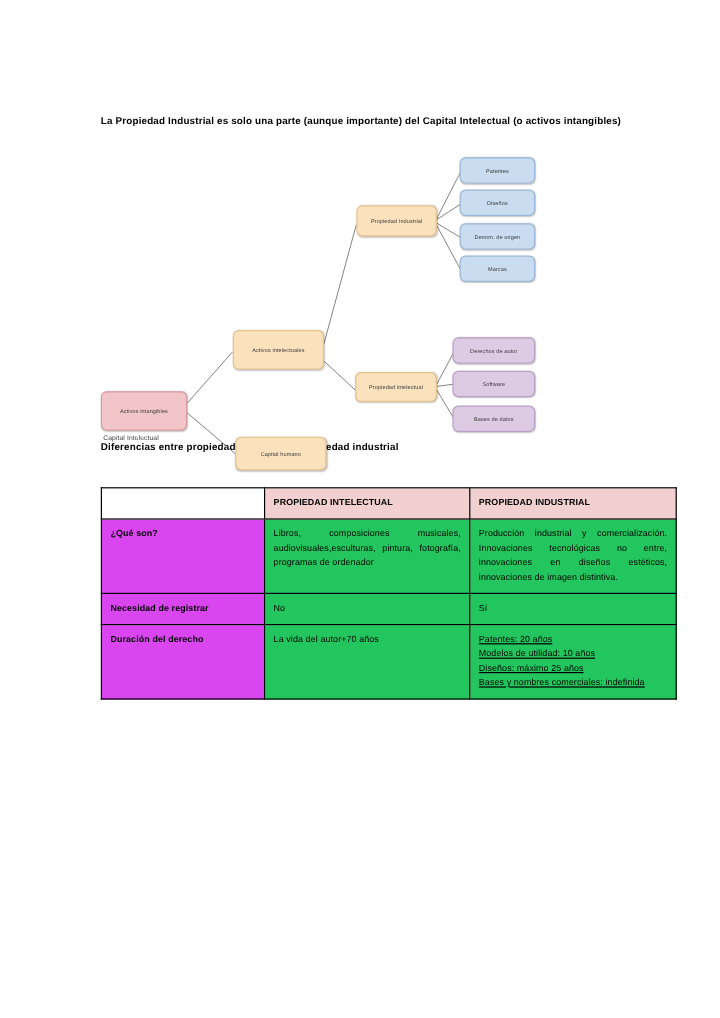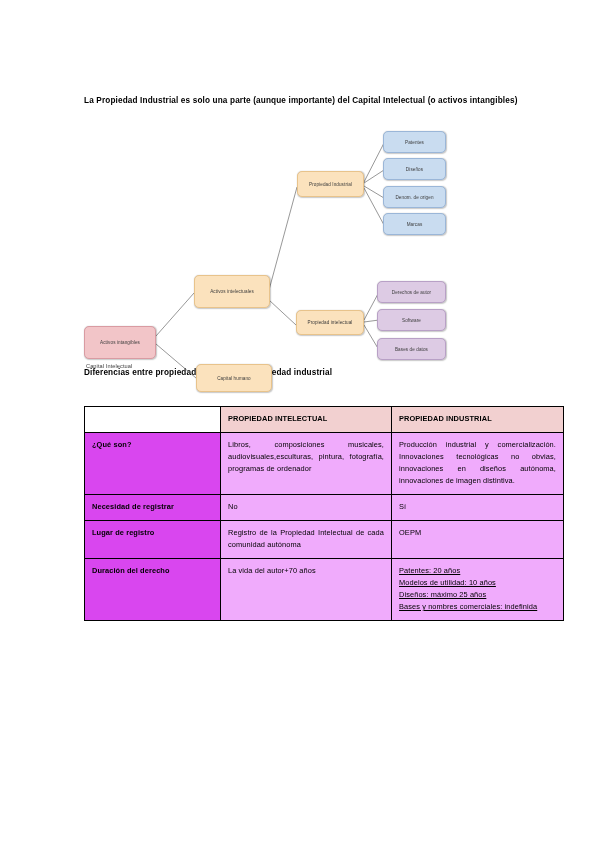--- a/index.html
+++ b/index.html
@@ -121,21 +121,21 @@
   td.hdr-blank { background: #ffffff; }
   td.hdr {
     background: #f2d0d0;
     font-weight: bold;
     letter-spacing: 0.3px;
   }
   td.rowlabel {
     background: #d946ef;
     font-weight: bold;
   }
-  td.body { background: #f0abfc; margin-left: 23px; }
+  td.body { background: #22c55e; margin-left: 23px; }
   td.justify { text-align: justify; }
   .sym {
     font-size: 8px;
     line-height: 1.5;
   }
   .nowrapline { display: block; text-decoration: underline; }
 </style>
 </head>
 <body>
 
@@ -219,34 +219,29 @@
       <tbody>
         <tr>
           <td class="col-label hdr-blank"></td>
           <td class="col-pi hdr">PROPIEDAD INTELECTUAL</td>
           <td class="col-pind hdr">PROPIEDAD INDUSTRIAL</td>
         </tr>
 
         <tr>
           <td class="col-label rowlabel">¿Qué son?</td>
           <td class="col-pi body justify">Libros, composiciones musicales, audiovisuales,esculturas, pintura, fotografía, programas de ordenador</td>
-          <td class="col-pind body justify">Producción industrial y comercialización. Innovaciones tecnológicas no obvias, innovaciones en diseños autónoma, innovaciones de imagen distintiva.</td>
+          <td class="col-pind body justify">Producción industrial y comercialización. Innovaciones tecnológicas no entre, innovaciones en diseños estéticos, innovaciones de imagen distintiva.</td>
         </tr>
 
         <tr>
           <td class="col-label rowlabel">Necesidad de registrar</td>
           <td class="col-pi body">No</td>
           <td class="col-pind body">Sí</td>
         </tr>
 
-        <tr>
-          <td class="col-label rowlabel">Lugar de registro</td>
-          <td class="col-pi body justify">Registro de la Propiedad Intelectual de cada comunidad autónoma</td>
-          <td class="col-pind body">OEPM</td>
-        </tr>
 
         <tr>
           <td class="col-label rowlabel">Duración del derecho</td>
           <td class="col-pi body">La vida del autor+70 años</td>
           <td class="col-pind body">
             <span class="nowrapline">Patentes: 20 años</span>
             <span class="nowrapline">Modelos de utilidad: 10 años</span>
             <span class="nowrapline">Diseños: máximo 25 años</span>
             <span class="nowrapline justify">Bases y nombres comerciales: indefinida</span>
           </td>

